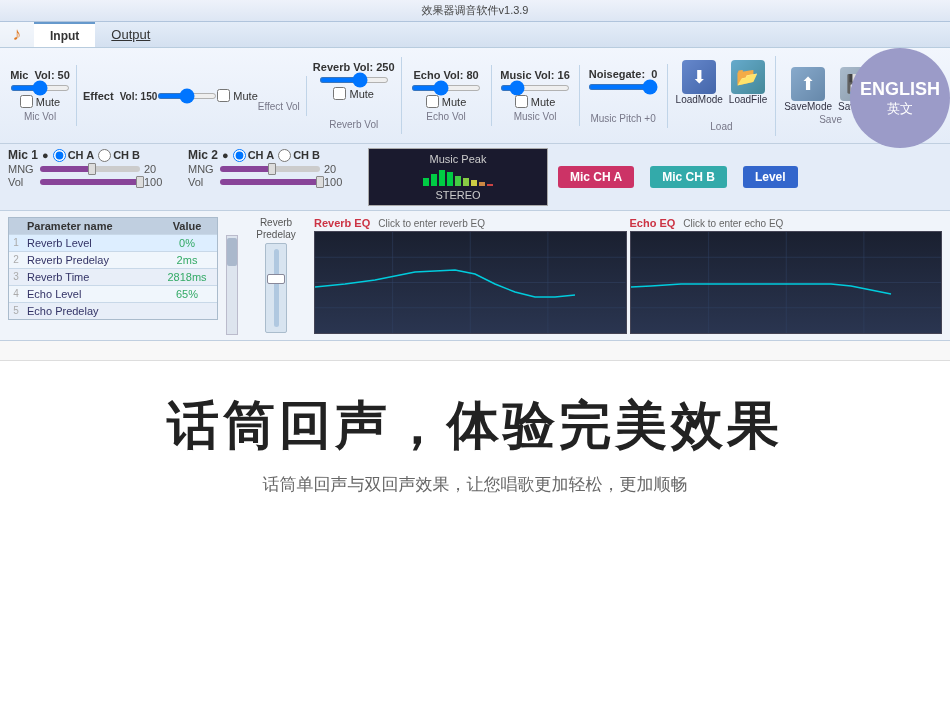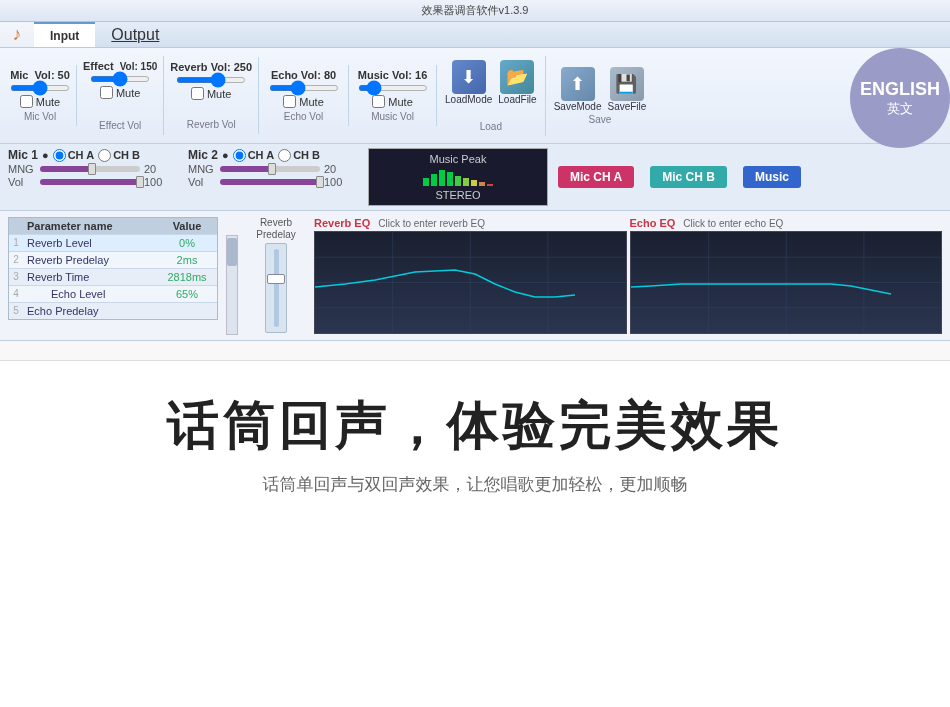--- a/index.html
+++ b/index.html
@@ -17,36 +17,36 @@
 
 <div style="position:relative; background: linear-gradient(to bottom,#eef2fa,#dde6f4); border-bottom:1px solid #b0c4dc; height:22px; display:flex; align-items:center;">
   <span style="flex:1; text-align:center; font-size:11px; color:#444;">效果器调音软件v1.3.9</span>
 </div>
 
 <div style="display:flex; align-items:stretch; background:linear-gradient(to bottom,#e4edf8,#d4e0f0); border-bottom:1px solid #b8ccde; height:26px;">
   <div style="width:34px; display:flex; align-items:center; justify-content:center; background:#fff8;">
     <span style="font-size:18px; color:#e07820;">♪</span>
   </div>
   <button style="padding:2px 16px; font-size:12px; border:none; cursor:pointer; background:#fff; border-top:2px solid #6699cc; font-weight:bold; color:#333;">Input</button>
-  <button style="padding:2px 16px; font-size:16px; border:none; cursor:pointer; background:transparent; color:#333;text-decoration:underline;">Output</button>
+  <button style="padding:2px 16px; font-size:13px; border:none; cursor:pointer; background:transparent; color:#333;text-decoration:underline;">Output</button>
 </div>
 
 <div style="display:flex; align-items:center; background:linear-gradient(to bottom,#f2f6fd,#e4ecf8); border-bottom:1px solid #c0cfe0; height:96px; padding:0 4px; position:relative;">
 
   <div style="display:flex;flex-direction:column;align-items:center;padding:4px 6px;border-right:1px solid #c0d4e8;min-width:72px;">
     <span style="font-size:11px;font-weight:bold;color:#333;">Mic &nbsp;<span>Vol: 50</span></span>
     <input type="range" min="0" max="100" value="50" style="width: 60px; height: 6px; margin: 4px 0px; cursor: pointer;">
     <label style="display:flex;align-items:center;gap:3px;font-size:11px;color:#333;">
       <input type="checkbox" style=""> 
         <span>Mute</span>
     </label>
     <span style="font-size:10px;color:#778;margin-top:3px;">Mic Vol</span>
   </div>
 
-  <div style="display:flex;flex-direction:column;align-items:center;padding:4px 6px;border-right:1px solid #c0d4e8;min-width:78px;">
+  <div style="display:flex;flex-direction:row;align-items:center;padding:4px 6px;border-right:1px solid #c0d4e8;min-width:78px;">
     <span style="font-size:11px;font-weight:bold;color:#333;">Effect &nbsp;<span style="font-size:10px;">Vol: 150</span></span>
     <input type="range" min="0" max="300" value="150" style="width: 60px; height: 6px; margin: 4px 0px; cursor: pointer;">
     <label style="display:flex;align-items:center;gap:3px;font-size:11px;color:#333;">
       <input type="checkbox" style=""> 
         <span>Mute</span>
     </label>
     <span style="font-size:10px;color:#778;margin-top:21px;">Effect Vol</span>
   </div>
 
   <div style="display:flex;flex-direction:column;align-items:center;padding:4px 6px;border-right:1px solid #c0d4e8;min-width:90px;">
@@ -72,20 +72,26 @@
   <div style="display:flex;flex-direction:column;align-items:center;padding:4px 6px;border-right:1px solid #c0d4e8;min-width:88px;">
     <span style="font-size:11px;font-weight:bold;color:#333;">Music Vol: 16</span>
     <input type="range" min="0" max="100" value="16" style="width: 70px; height: 6px; margin: 4px 0px; cursor: pointer;">
     <label style="display:flex;align-items:center;gap:3px;font-size:11px;color:#333;">
       <input type="checkbox" style=""> 
         <span>Mute</span>
     </label>
     <span style="font-size:10px;color:#778;margin-top:3px;">Music Vol</span>
   </div>
 
+  <div style="display:flex;flex-direction:column;align-items:center;padding:4px 6px;border-right:1px solid #c0d4e8;min-width:88px;">
+    <span style="font-size:11px;font-weight:bold;color:#333;">Noisegate: &nbsp;<span>0</span></span>
+    <input type="range" min="-100" max="0" value="0" style="width: 70px; height: 6px; margin: 4px 0px; cursor: pointer;">
+    <div style="height:16px;"></div>
+    <span style="font-size:10px;color:#778;margin-top:3px;">Music Pitch +0</span>
+  </div>
 
   <div style="display:flex;flex-direction:column;align-items:center;padding:4px 8px;border-right:1px solid #c0d4e8;">
     <div style="display:flex;gap:6px;">
       <button style="display:flex;flex-direction:column;align-items:center;border:none;background:transparent;cursor:pointer;font-size:10px;color:#334;">
         <div style="width:34px;height:34px;background:linear-gradient(135deg,#6688cc,#4466aa);border-radius:4px;display:flex;align-items:center;justify-content:center;color:white;font-size:18px;">
           ⬇
         </div>
         <span>LoadMode</span>
       </button>
       <button style="display:flex;flex-direction:column;align-items:center;border:none;background:transparent;cursor:pointer;font-size:10px;color:#334;">
@@ -194,21 +200,21 @@
       <div style="width:6px;height:6px;background:#cccc44;"></div>
       <div style="width:6px;height:4px;background:#cc8844;"></div>
       <div style="width:6px;height:2px;background:#cc4444;"></div>
     </div>
     <span style="font-size:11px;color:#ccc;">STEREO</span>
   </div>
 
   <div style="display:flex;gap:16px;margin-top:18px;">
     <button style="padding:4px 12px;font-size:12px;font-weight:bold;border:none;border-radius:3px;cursor:pointer;color:white;background:#cc3366;">Mic CH A</button>
     <button style="padding:4px 12px;font-size:12px;font-weight:bold;border:none;border-radius:3px;cursor:pointer;color:white;background:#33aaaa;">Mic CH B</button>
-    <button style="padding:4px 12px;font-size:12px;font-weight:bold;border:none;border-radius:3px;cursor:pointer;color:white;background:#3366cc;">Music</button>
+    <button style="padding:4px 12px;font-size:12px;font-weight:bold;border:none;border-radius:3px;cursor:pointer;color:white;background:#3366cc;">Level</button>
   </div>
 </div>
 
 <div style="display:flex;align-items:flex-start;background:#f0f4fa;border-bottom:1px solid #c0cfe0;padding:6px 8px;gap:8px;height:130px;">
 
 
   <div style="border:1px solid #aabbcc;min-width:210px;font-size:11px;flex-shrink:0;">
     <div style="display:flex;background:#c0cfe0;">
       <div style="width:14px;"></div>
       <div style="flex:1;padding:2px 4px;color:#333;font-weight:bold;font-size:11px;">Parameter name</div>
@@ -224,21 +230,21 @@
       <div style="flex:1;padding:2px 4px;color:#336;">Reverb Predelay</div>
       <div style="width:60px;padding:2px 4px;text-align:center;color:#33aa66;">2ms</div>
     </div>
     <div style="display:flex;border-top:1px solid #c8d8e8;background:#e8eef8;cursor:pointer;">
       <div style="width:14px;text-align:center;color:#aaa;font-size:10px;padding:2px 0;">3</div>
       <div style="flex:1;padding:2px 4px;color:#336;">Reverb Time</div>
       <div style="width:60px;padding:2px 4px;text-align:center;color:#33aa66;">2818ms</div>
     </div>
     <div style="display:flex;border-top:1px solid #c8d8e8;background:#f0f6fc;cursor:pointer;">
       <div style="width:14px;text-align:center;color:#aaa;font-size:10px;padding:2px 0;">4</div>
-      <div style="flex:1;padding:2px 4px;color:#336;margin-left:24px;">Echo Level</div>
+      <div style="flex:1;padding:2px 4px;color:#336;">Echo Level</div>
       <div style="width:60px;padding:2px 4px;text-align:center;color:#33aa66;">65%</div>
     </div>
     <div style="display:flex;border-top:1px solid #c8d8e8;background:#e8eef8;cursor:pointer;">
       <div style="width:14px;text-align:center;color:#aaa;font-size:10px;padding:2px 0;">5</div>
       <div style="flex:1;padding:2px 4px;color:#336;">Echo Predelay</div>
       <div style="width:60px;padding:2px 4px;text-align:center;color:#33aa66;"></div>
     </div>
   </div>
 
   <div style="width:12px;background:#dde4ee;border:1px solid #bbc;display:flex;flex-direction:column;cursor:pointer;height:100px;flex-shrink:0;margin-top:18px;">

